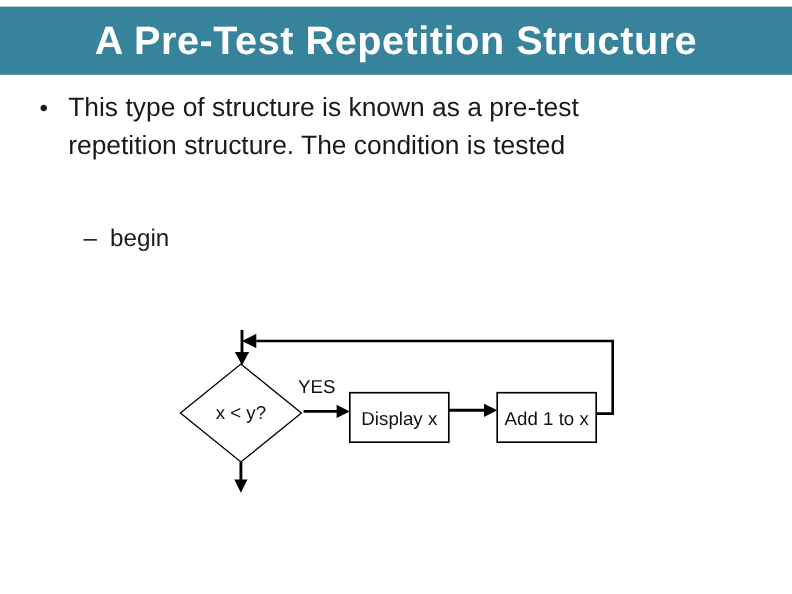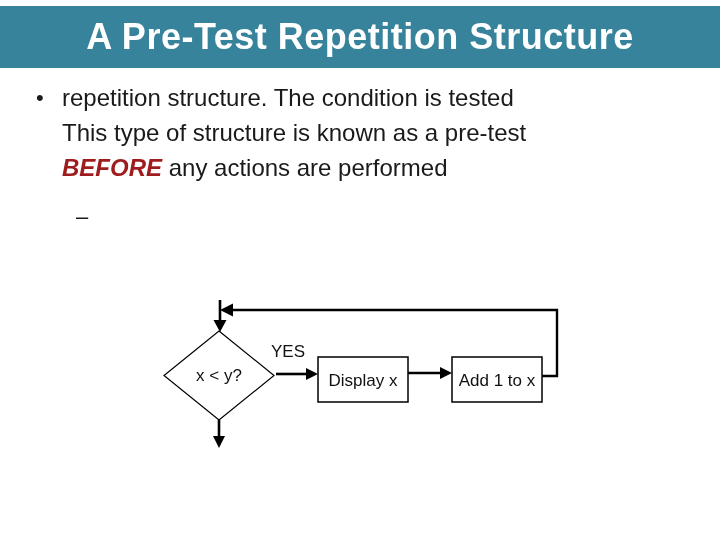--- a/index.html
+++ b/index.html
@@ -41,29 +41,29 @@
 
 <div class="slide">
 
   <header class="title-bar">
     <h1>A Pre-Test Repetition Structure</h1>
   </header>
 
   <div class="bullet">
     <span class="marker">•</span>
     <div>
+      <div>This type of structure is known as a pre-test</div>
       <div>repetition structure. The condition is tested</div>
-      <div>This type of structure is known as a pre-test</div>
-      <div><span class="red-em">BEFORE</span><span> any actions are performed</span></div>
     </div>
   </div>
 
   <div class="sub-bullet">
     <span class="marker">–</span>
     <div>
+      <div>begin</div>
     </div>
   </div>
 
   <svg class="flowchart" width="720" height="540" viewBox="0 0 720 540" xmlns="http://www.w3.org/2000/svg">
 
     <line class="flow" x1="220" y1="300" x2="220" y2="322" stroke-width="2.6"></line>
     <polygon class="head" points="213.5,320 226.5,320 220,332"></polygon>
 
     <polyline class="flow" points="542,376 557,376 557,310 233,310" stroke-width="2.4"></polyline>
     <polygon class="head" points="233,303.5 233,316.5 220,310"></polygon>

